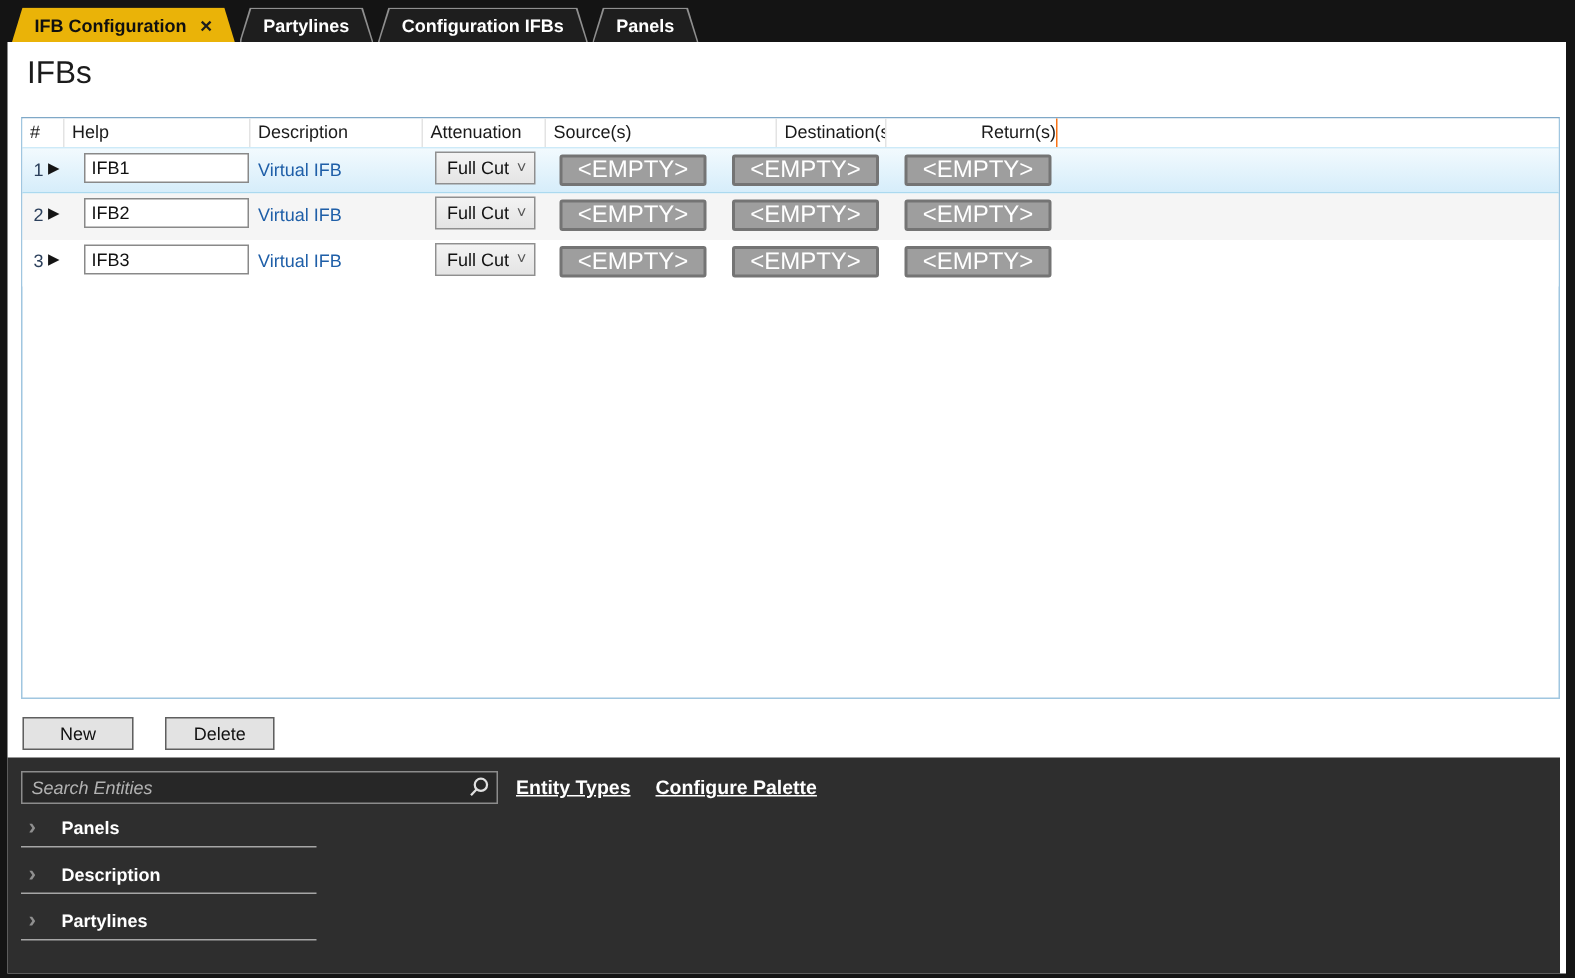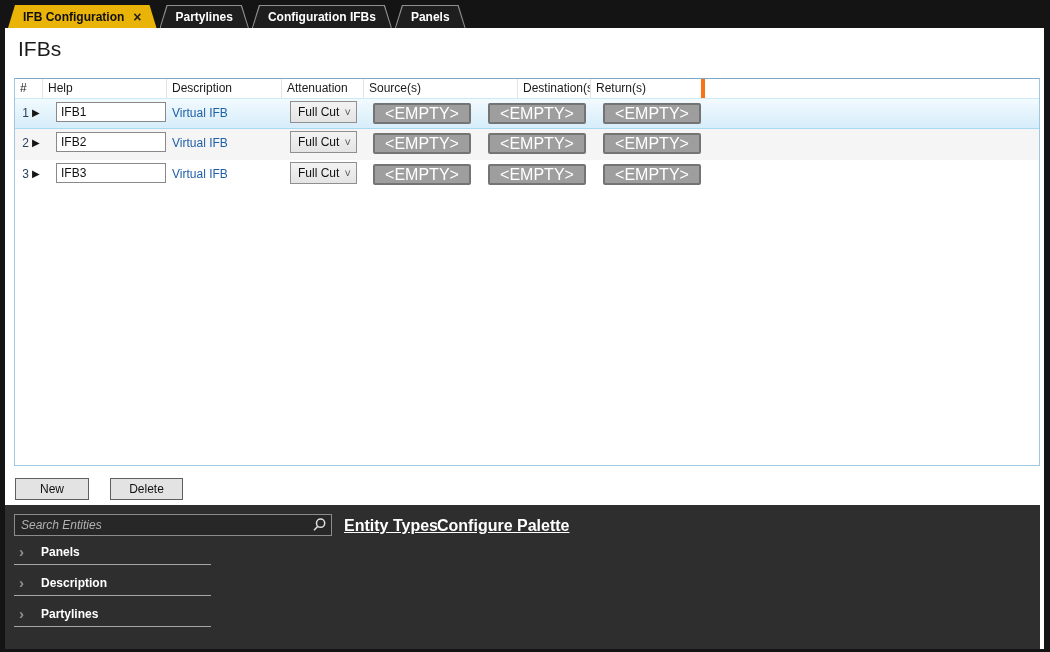--- a/index.html
+++ b/index.html
@@ -50,21 +50,21 @@
   .gh-cell {
     font-size:12px; color:#1a1a1a; line-height:19px; padding-left:5px;
     border-right:1px solid #e3e3e3; overflow:hidden; white-space:nowrap;
   }
   .gh-num { width:28px; }
   .gh-label { width:124px; }
   .gh-desc { width:115px; }
   .gh-atten { width:82px; }
   .gh-src { width:154px; }
   .gh-dst { width:73px; }
-  .gh-ret { width:114px; border-right:4px solid #f97316; }
+  .gh-ret { width:114px; border-right:1px solid #f97316;text-align:right; }
   .gh-fill { flex:1; border-right:none; }
 
   .grid-row { position:relative; height:31px; background:#ffffff; }
   .grid-row.selected {
     background:linear-gradient(180deg,#f2fafe 0%,#d6edfa 100%);
     border-top:1px solid #cdeaf8; border-bottom:1px solid #abd9ef;
     height:31px;
   }
   .grid-row.alt { background:#f5f5f5; }
 
@@ -112,21 +112,21 @@
   .search-wrap { position:absolute; left:9px; top:9px; width:318px; height:22px; }
   .search-input {
     width:100%; height:100%;
     background:#272727; border:1px solid #8c8c8c; color:#d8d8d8;
     font-size:12px; padding:0 28px 0 6px;
     font-family:"Liberation Sans", sans-serif;
   }
   .search-input::placeholder { color:#b2b2b2; font-style:italic; }
   .search-icon { position:absolute; right:5px; top:3px; width:16px; height:16px; }
   .pal-link {
-    position:absolute; top:12px; font-size:16px; font-weight:600;
+    position:absolute; top:12px; font-size:13px; font-weight:600;
     color:#ffffff; text-decoration:underline; cursor:default; white-space:nowrap;
   }
   .link-entity { left:339px; }
   .link-palette { left:432px; }
 
   .pal-section {
     position:absolute; left:9px; width:197px; height:26px;
     border-bottom:1px solid #a6a6a6; cursor:default;
   }
   .sec-0 { top:34px; } .sec-1 { top:65px; } .sec-2 { top:96px; }

